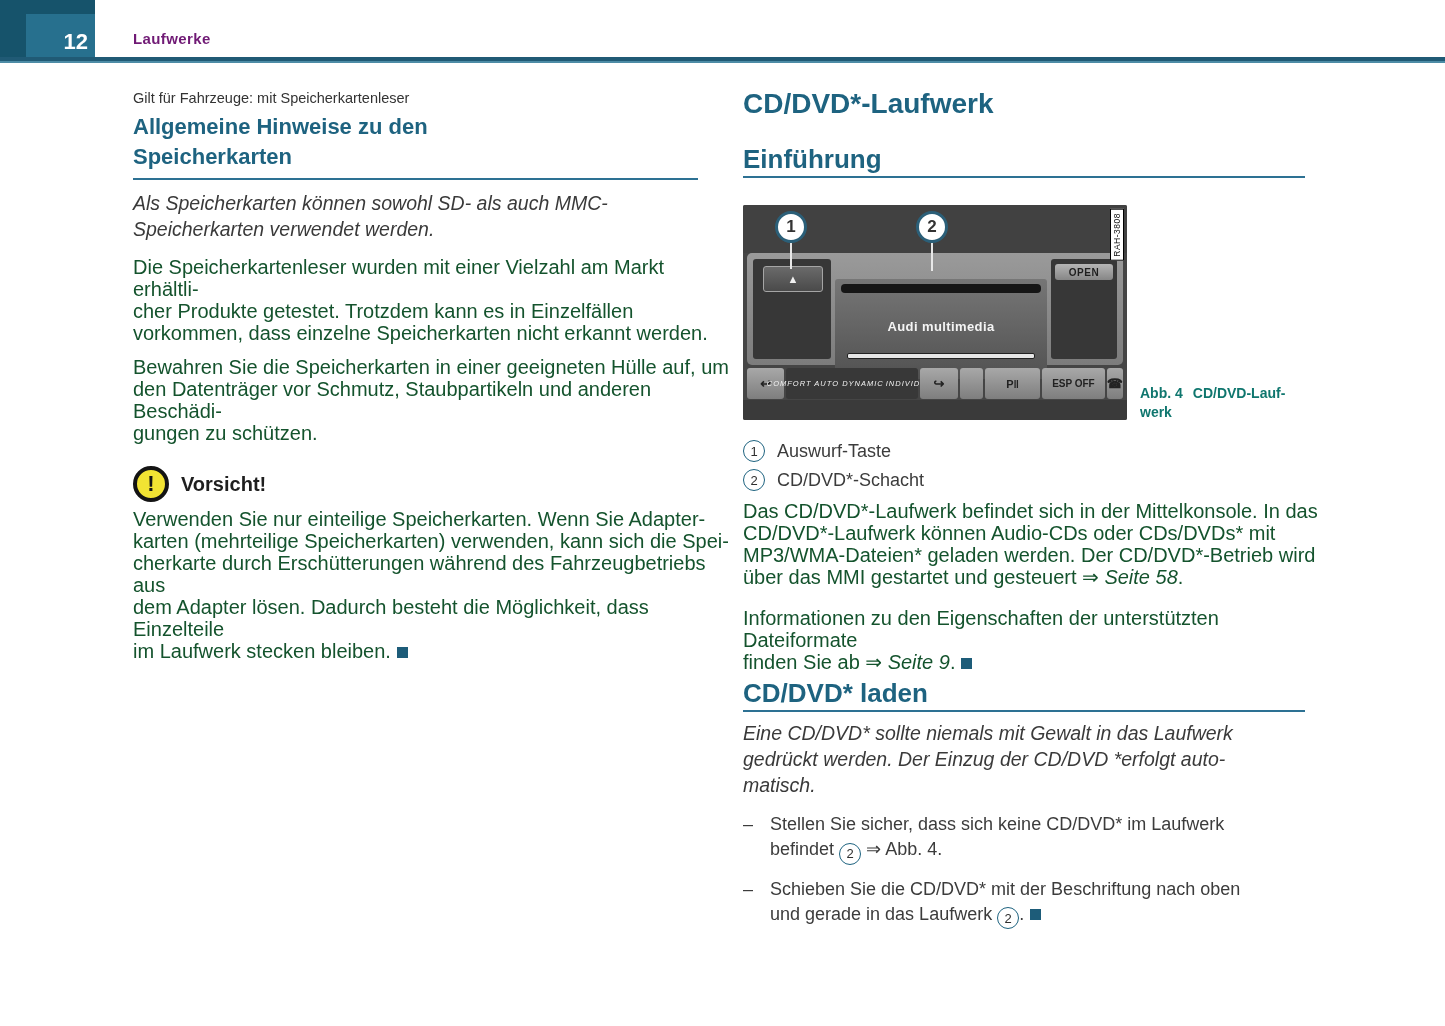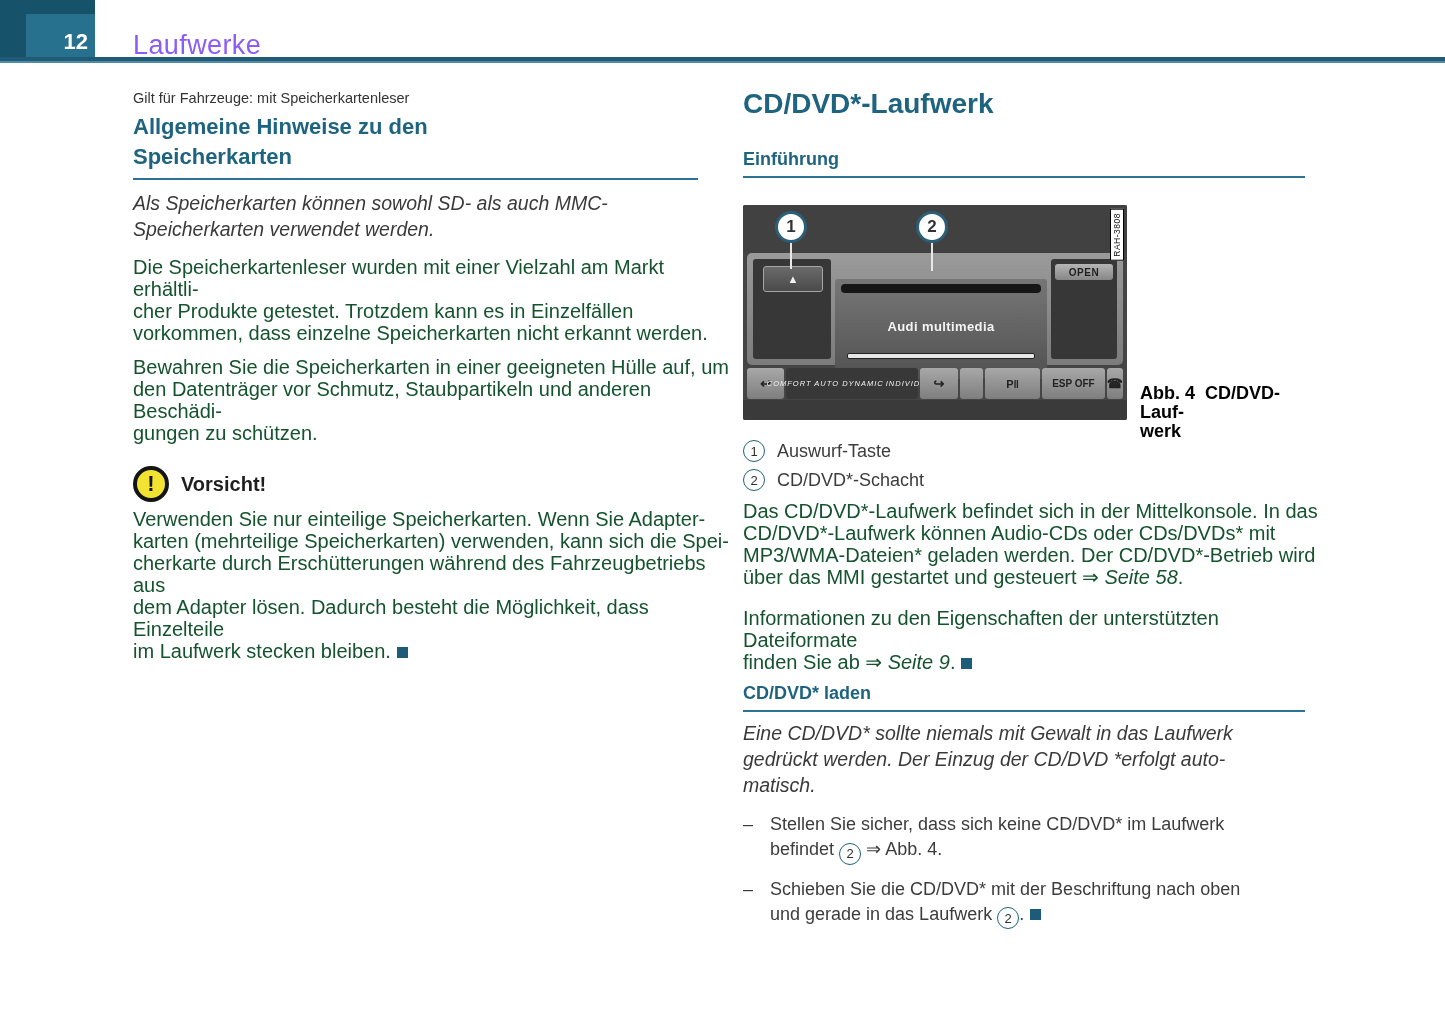--- a/index.html
+++ b/index.html
@@ -5,21 +5,21 @@
   html,body{margin:0;padding:0;background:#fff;}
   .page{position:relative;width:1445px;height:1026px;background:#ffffff;
         font-family:"Liberation Sans",sans-serif;color:#3c3c3c;overflow:hidden;}
 
   
   .corner-outer{position:absolute;left:0;top:0;width:95px;height:57px;background:#16536b;}
   .corner-inner{position:absolute;left:26px;top:14px;width:69px;height:43px;background:#27708e;}
   .page-num{position:absolute;right:7px;bottom:2px;color:#fff;font-weight:bold;font-size:22px;}
   .header-rule{position:absolute;left:0;top:57px;width:1445px;height:6px;
                background:linear-gradient(#205a75 0 66%,#4d8ca6 66% 100%);}
-  .header-title{position:absolute;left:133px;top:30px;font-size:27px;font-weight:normal;color:#8b5cf6;letter-spacing:.4px;}
+  .header-title{position:absolute;left:133px;top:30px;font-size:15px;font-weight:bold;color:#701a75;letter-spacing:.4px;}
 
   
   .ws{white-space:pre-line;}
   .body-text{font-size:20px;line-height:22px;color:#14532d;}
   .lead{font-size:19.5px;line-height:26px;font-style:italic;color:#3a3a3a;}
   .blue-h1{font-weight:bold;color:#1e6380;}
   .rule-blue{height:2px;background:#2d7193;}
   .end-square{display:inline-block;width:11px;height:11px;background:#1d5c79;margin-left:6px;vertical-align:baseline;}
   .ref-italic{font-style:italic;}
   .inline-circ{display:inline-flex;align-items:center;justify-content:center;
@@ -33,21 +33,21 @@
   .rule-left{width:565px;margin-bottom:10px;}
   .caution-row{display:flex;align-items:center;margin-top:22px;margin-bottom:6px;}
   .caution-icon{width:36px;height:36px;border-radius:50%;background:#f2e333;border:4px solid #141414;
                 display:flex;align-items:center;justify-content:center;box-sizing:border-box;margin-right:12px;}
   .caution-icon span{font-weight:bold;font-size:22px;color:#141414;line-height:1;}
   .caution-title{font-size:20px;font-weight:bold;color:#1f1f1f;}
 
   
   .col-right{position:absolute;left:743px;top:88px;width:600px;}
   .h-right-main{font-size:28px;line-height:32px;margin:0 0 26px 0;}
-  .h-right-sub{font-size:18px;line-height:26px;margin:0 0 4px 0;}
+  .h-right-sub{font-size:26px;line-height:26px;margin:0 0 4px 0;}
   .rule-right{width:562px;}
 
   
   .figure{position:absolute;left:0px;top:117px;width:384px;height:215px;background:#454545;border-radius:2px;overflow:hidden;}
   .fig-topband{position:absolute;left:0;top:0;width:100%;height:48px;background:#414141;}
   .callout{position:absolute;width:32px;height:32px;border-radius:50%;background:#fff;
            border:3px solid #2b5f78;box-sizing:border-box;display:flex;align-items:center;justify-content:center;
            font-weight:bold;font-size:17px;color:#333;z-index:4;}
   .leader{position:absolute;width:2px;background:#e8e8e8;z-index:3;}
   .faceplate{position:absolute;left:4px;top:48px;width:376px;height:112px;border-radius:5px;
@@ -69,22 +69,22 @@
   .gbtn{background:linear-gradient(#a8a8a8,#7e7e7e);border-radius:3px;color:#222;
         display:flex;align-items:center;justify-content:center;font-size:13px;font-weight:bold;}
   .drive-select{background:#383838;border-radius:3px;color:#f0f0f0;display:flex;flex-direction:row;
                 align-items:center;justify-content:center;gap:2px;font-style:italic;}
   .ds-row1{font-size:7.5px;letter-spacing:1px;white-space:nowrap;}
   .ds-row2{font-size:7.5px;letter-spacing:1px;}
   .fig-bottomband{position:absolute;left:0;bottom:0;width:100%;height:20px;background:#3a3a3a;}
   .code-label{position:absolute;right:3px;top:4px;background:#fff;border:1px solid #000;
               writing-mode:vertical-rl;transform:rotate(180deg);font-size:8.5px;color:#111;
               padding:3px 1px;letter-spacing:.5px;z-index:5;}
-  .fig-caption{position:absolute;left:397px;top:296px;width:175px;font-size:18px;line-height:19px;
-               font-weight:bold;color:#000000;}
+  .fig-caption{position:absolute;left:397px;top:296px;width:175px;font-size:14px;line-height:19px;
+               font-weight:bold;color:#0f766e;}
   .fig-caption .cap-label{margin-right:10px;}
 
   
   .legend{position:absolute;left:0;top:352px;}
   .legend-item{display:flex;align-items:center;margin-bottom:7px;font-size:18px;color:#3c3c3c;}
   .legend-item .inline-circ{margin-right:12px;}
 
   .rc-para1{position:absolute;left:0;top:412px;width:585px;}
   .rc-para2{position:absolute;left:0;top:519px;width:585px;}
 

